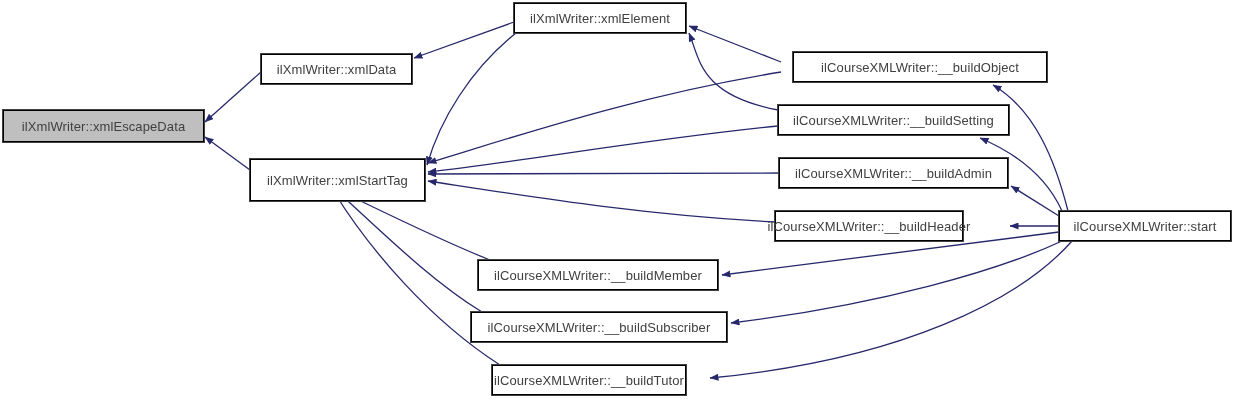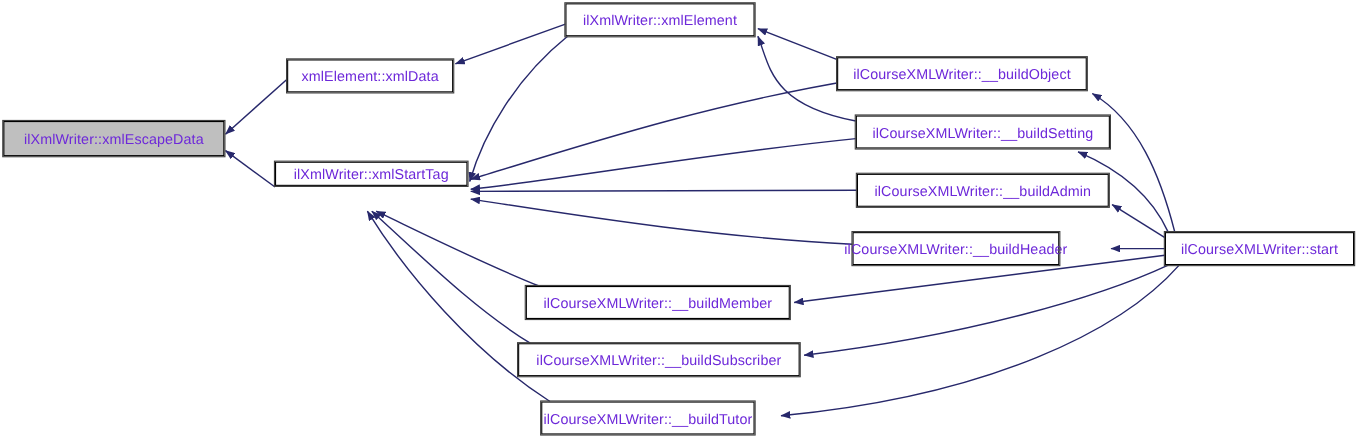--- a/index.html
+++ b/index.html
@@ -25,21 +25,21 @@
   .graph-node {
     position: absolute;
     box-sizing: border-box;
     display: flex;
     align-items: center;
     justify-content: center;
     background: #ffffff;
     border: 1px solid #000000;
     outline: 1px solid #404040;
     outline-offset: 0px;
-    color: #6d28d9;
+    color: #404040;
     font-size: 13px;
     line-height: 1;
     white-space: nowrap;
     letter-spacing: 0.1px;
     z-index: 5;
   }
   .graph-node.highlight {
     background: #bfbfbf;
     border: 1px solid #000000;
     outline: 1px solid #404040;
@@ -78,29 +78,29 @@
         <path d="M 1059 226 L 1010 226" fill="none" stroke="#27286b" stroke-width="1.3" marker-end="url(#arrowhead)"></path>
         <path d="M 1059 232 L 722 275" fill="none" stroke="#27286b" stroke-width="1.3" marker-end="url(#arrowhead)"></path>
         <path d="M 1062 241 C 1000 270 880 305 731 323" fill="none" stroke="#27286b" stroke-width="1.3" marker-end="url(#arrowhead)"></path>
         <path d="M 1072 241 C 1020 300 900 360 710 378" fill="none" stroke="#27286b" stroke-width="1.3" marker-end="url(#arrowhead)"></path>
       </g>
   </svg>
 <div class="graph-node highlight" style="left: 3px; top: 110px; width: 201px; height: 32px;">
       <span class="node-label">ilXmlWriter::xmlEscapeData</span>
     </div>
     <div class="graph-node" style="left: 261px; top: 54px; width: 151px; height: 30px;">
-      <span class="node-label">xmlElement::xmlData</span>
+      <span class="node-label">ilXmlWriter::xmlData</span>
     </div>
-    <div class="graph-node" style="left: 250px; top: 147px; width: 175px; height: 22px; justify-content: center;">
+    <div class="graph-node" style="left: 250px; top: 159px; width: 175px; height: 42px; justify-content: center;">
       <span class="node-label">ilXmlWriter::xmlStartTag</span>
     </div>
     <div class="graph-node" style="left: 514px; top: 3px; width: 172px; height: 30px;">
       <span class="node-label">ilXmlWriter::xmlElement</span>
     </div>
-    <div class="graph-node" style="left: 761px; top: 52px; width: 227px; height: 30px;">
+    <div class="graph-node" style="left: 793px; top: 52px; width: 254px; height: 30px;">
       <span class="node-label">ilCourseXMLWriter::__buildObject</span>
     </div>
     <div class="graph-node" style="left: 778px; top: 105px; width: 231px; height: 30px;">
       <span class="node-label">ilCourseXMLWriter::__buildSetting</span>
     </div>
     <div class="graph-node" style="left: 779px; top: 158px; width: 229px; height: 30px;">
       <span class="node-label">ilCourseXMLWriter::__buildAdmin</span>
     </div>
     <div class="graph-node" style="left: 775px; top: 211px; width: 188px; height: 30px;">
       <span class="node-label">ilCourseXMLWriter::__buildHeader</span>

